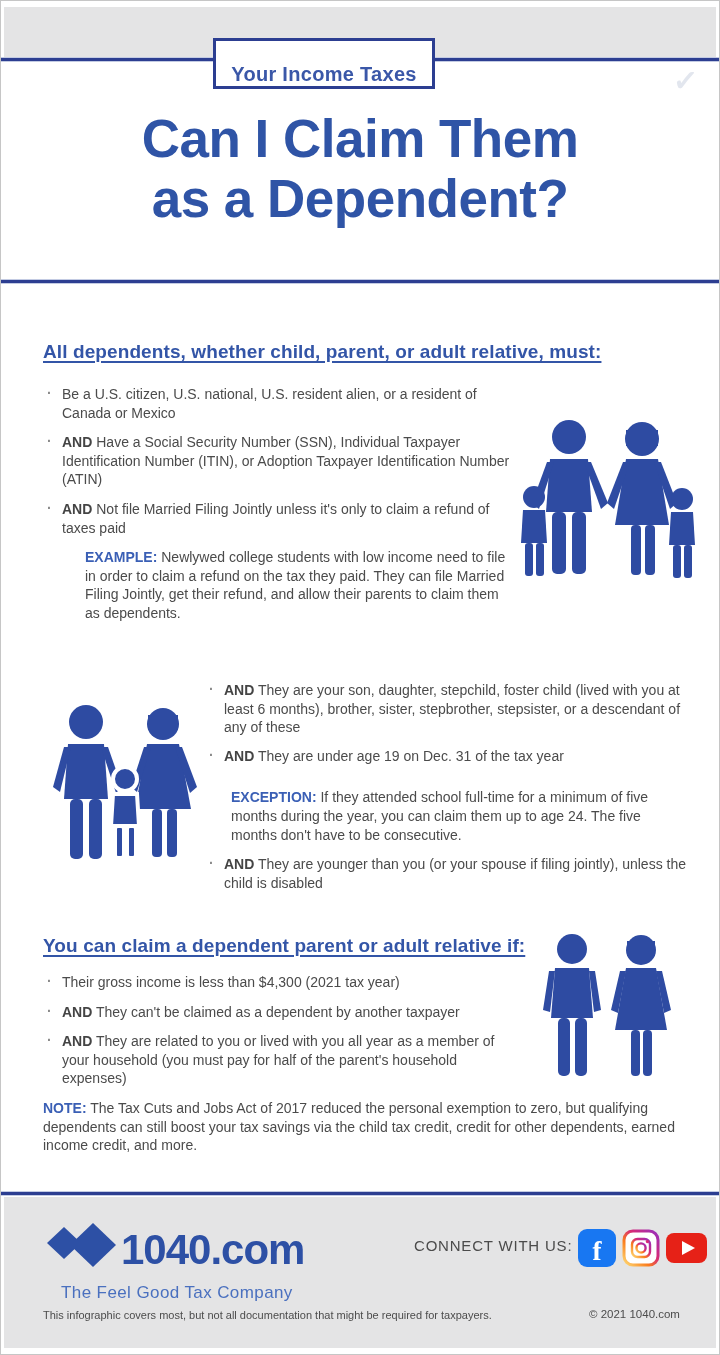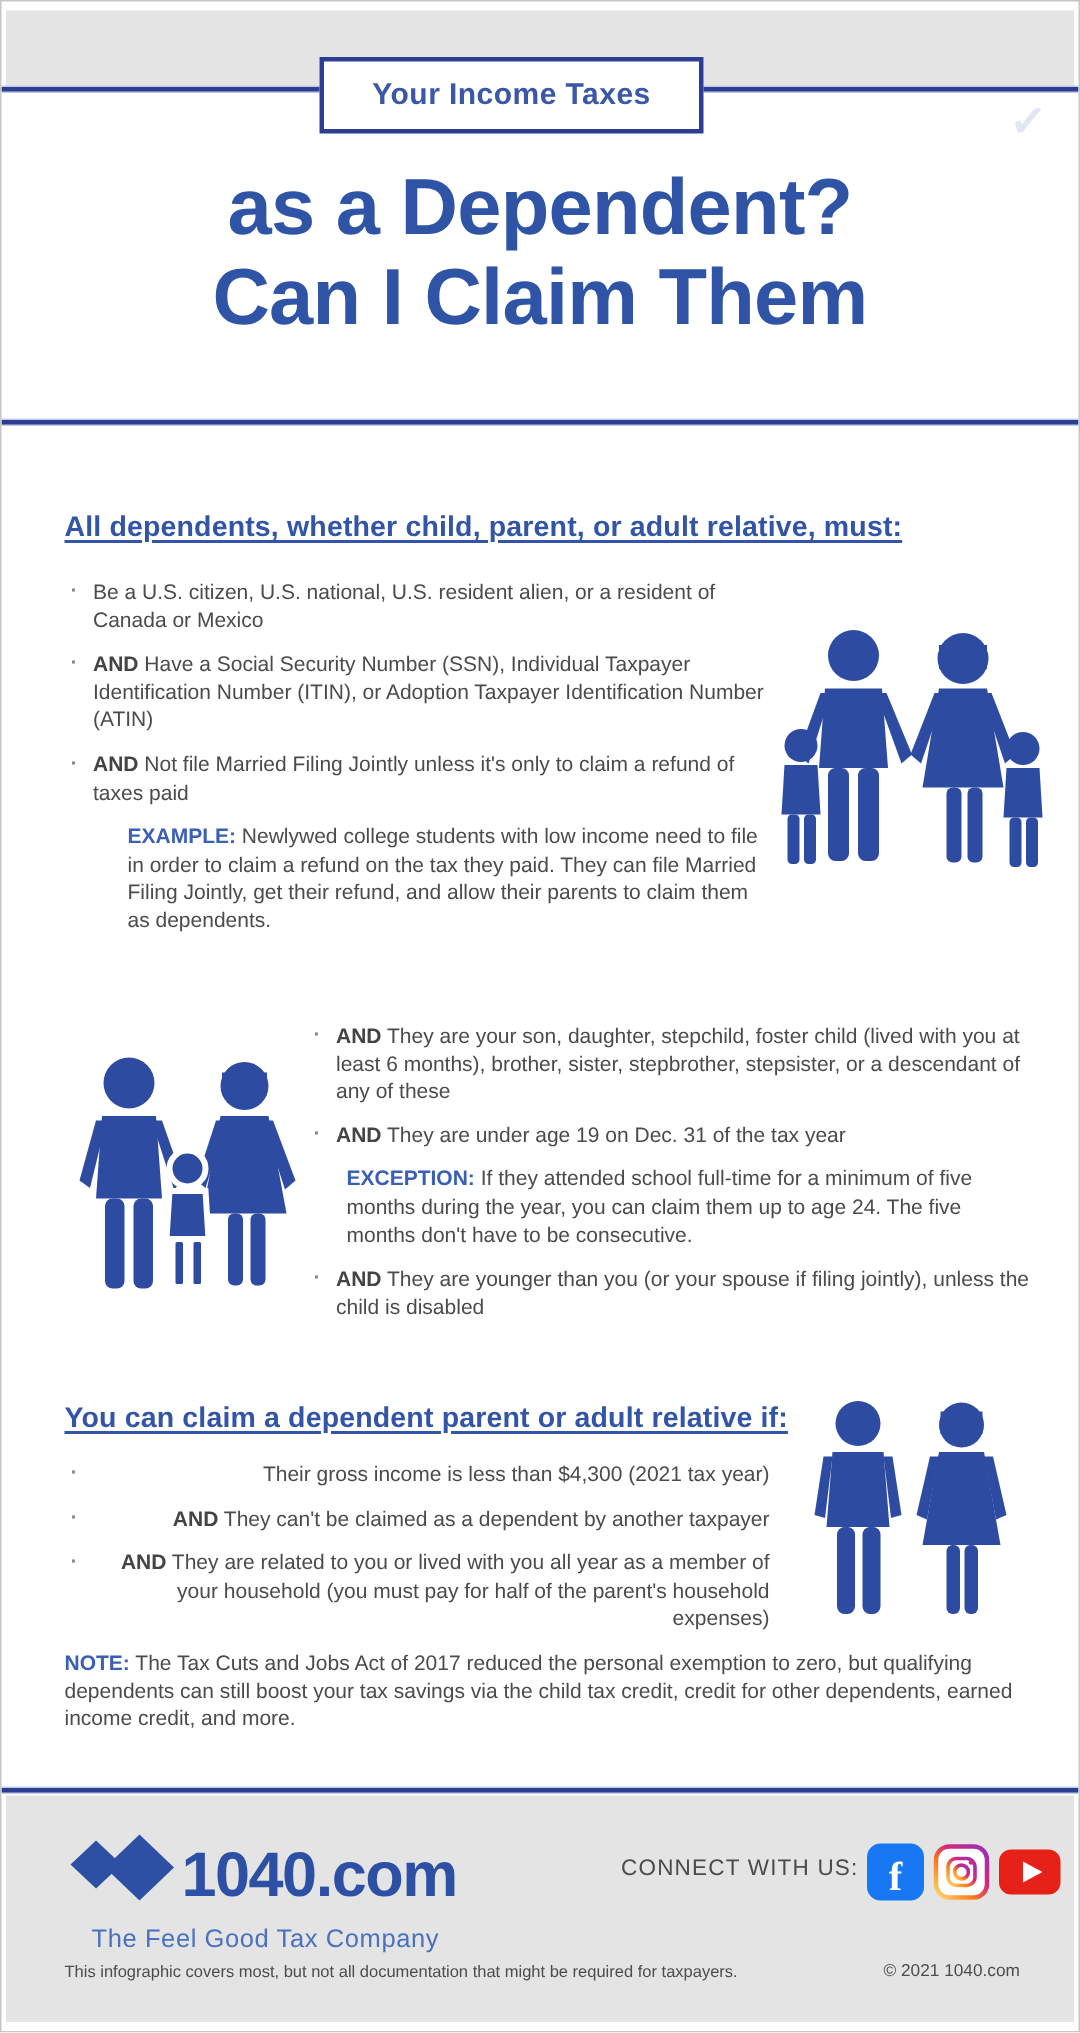--- a/index.html
+++ b/index.html
@@ -7,21 +7,21 @@
   body{font-family:"Liberation Sans",sans-serif;}
   .page{position:relative;width:720px;height:1355px;background:#ffffff;border:1px solid #c6c6c6;overflow:hidden;}
 
   
   .band-top{position:absolute;left:3px;right:3px;top:6px;height:52px;background:#e4e4e5;}
   .rule{position:absolute;left:0;right:0;height:3px;background:#2c3e91;box-shadow:0 1px 0 #c3cbe3,0 -1px 0 #c3cbe3;}
   .rule-1{top:57px;}
   .rule-2{top:279px;}
   .rule-3{top:1191px;}
 
-  .badge{position:absolute;left:212px;top:37px;width:256px;height:51px;background:#ffffff;border:3px solid #2c3e91;display:flex;align-items:center;justify-content:center;z-index:3;}
+  .badge{position:absolute;left:212px;top:37px;width:222px;height:51px;background:#ffffff;border:3px solid #2c3e91;display:flex;align-items:flex-end;justify-content:center;z-index:3;}
   .badge span{color:#3a57a8;font-weight:bold;font-size:20px;letter-spacing:.3px;}
 
   .watermark-check{position:absolute;left:672px;top:62px;font-size:30px;color:#e2e6ee;font-weight:bold;transform:rotate(3deg);}
 
   .title{position:absolute;left:0;right:0;top:108px;text-align:center;color:#2f54a6;font-weight:bold;font-size:53px;line-height:1.14;letter-spacing:-.5px;}
 
   .sec-heading{position:absolute;left:42px;color:#3355a7;font-weight:bold;font-size:19px;text-decoration:underline;text-decoration-thickness:2px;text-underline-offset:3px;letter-spacing:.1px;}
   .h1{top:340px;}
   .h2{top:640px;}
   .h3{top:934px;}
@@ -32,22 +32,22 @@
   b.bb{font-weight:bold;color:#444444;}
   b.bb:empty{display:none;}
 
   .callout{font-size:14px;line-height:1.33;color:#4b4b4b;margin-top:1px;}
   .callout .lbl{color:#3a5fb5;font-weight:bold;}
 
   .sec1-bullets{left:44px;top:384px;width:478px;}
   .sec1-callout{margin-left:40px;width:422px;}
   .sec2-bullets{left:206px;top:680px;width:486px;}
   .sec2-bullets .li{margin-bottom:10px;}
-  .sec2-callout{margin-left:24px;width:432px;margin-top:11px;margin-bottom:11px;}
-  .sec3-bullets{left:44px;top:972px;width:468px;text-align:right;}
+  .sec2-callout{margin-left:24px;width:432px;margin-top:23px;margin-bottom:11px;}
+  .sec3-bullets{left:44px;top:972px;width:468px;}
 
   .note{position:absolute;left:42px;top:1098px;width:632px;font-size:14px;line-height:1.33;color:#4b4b4b;}
   .note .lbl{color:#3a5fb5;font-weight:bold;}
 
   .icon-blue{color:#2e4ba2;}
   .fig{position:absolute;}
   .fig svg{display:block;width:100%;height:100%;}
   .fig-family4{left:518px;top:415px;width:178px;height:173px;}
   .fig-family3{left:46px;top:701px;width:160px;height:163px;}
   .fig-couple{left:538px;top:931px;width:138px;height:152px;}
@@ -74,22 +74,22 @@
   <div class="band-top"></div>
   <div class="rule rule-1"></div>
 
   <div class="badge">
     <span>Your Income Taxes</span>
   </div>
 
   <div class="watermark-check">✓</div>
 
   <div class="title">
+    <div>Can I Claim Them</div>
     <div>as a Dependent?</div>
-    <div>Can I Claim Them</div>
   </div>
 
   <div class="rule rule-2"></div>
 
   <div class="sec-heading h1">All dependents, whether child, parent, or adult relative, must:</div>
 
   <div class="bullets sec1-bullets">
     <div class="li">
       
       <span>Be a U.S. citizen, U.S. national, U.S. resident alien, or a resident of Canada or Mexico</span>

